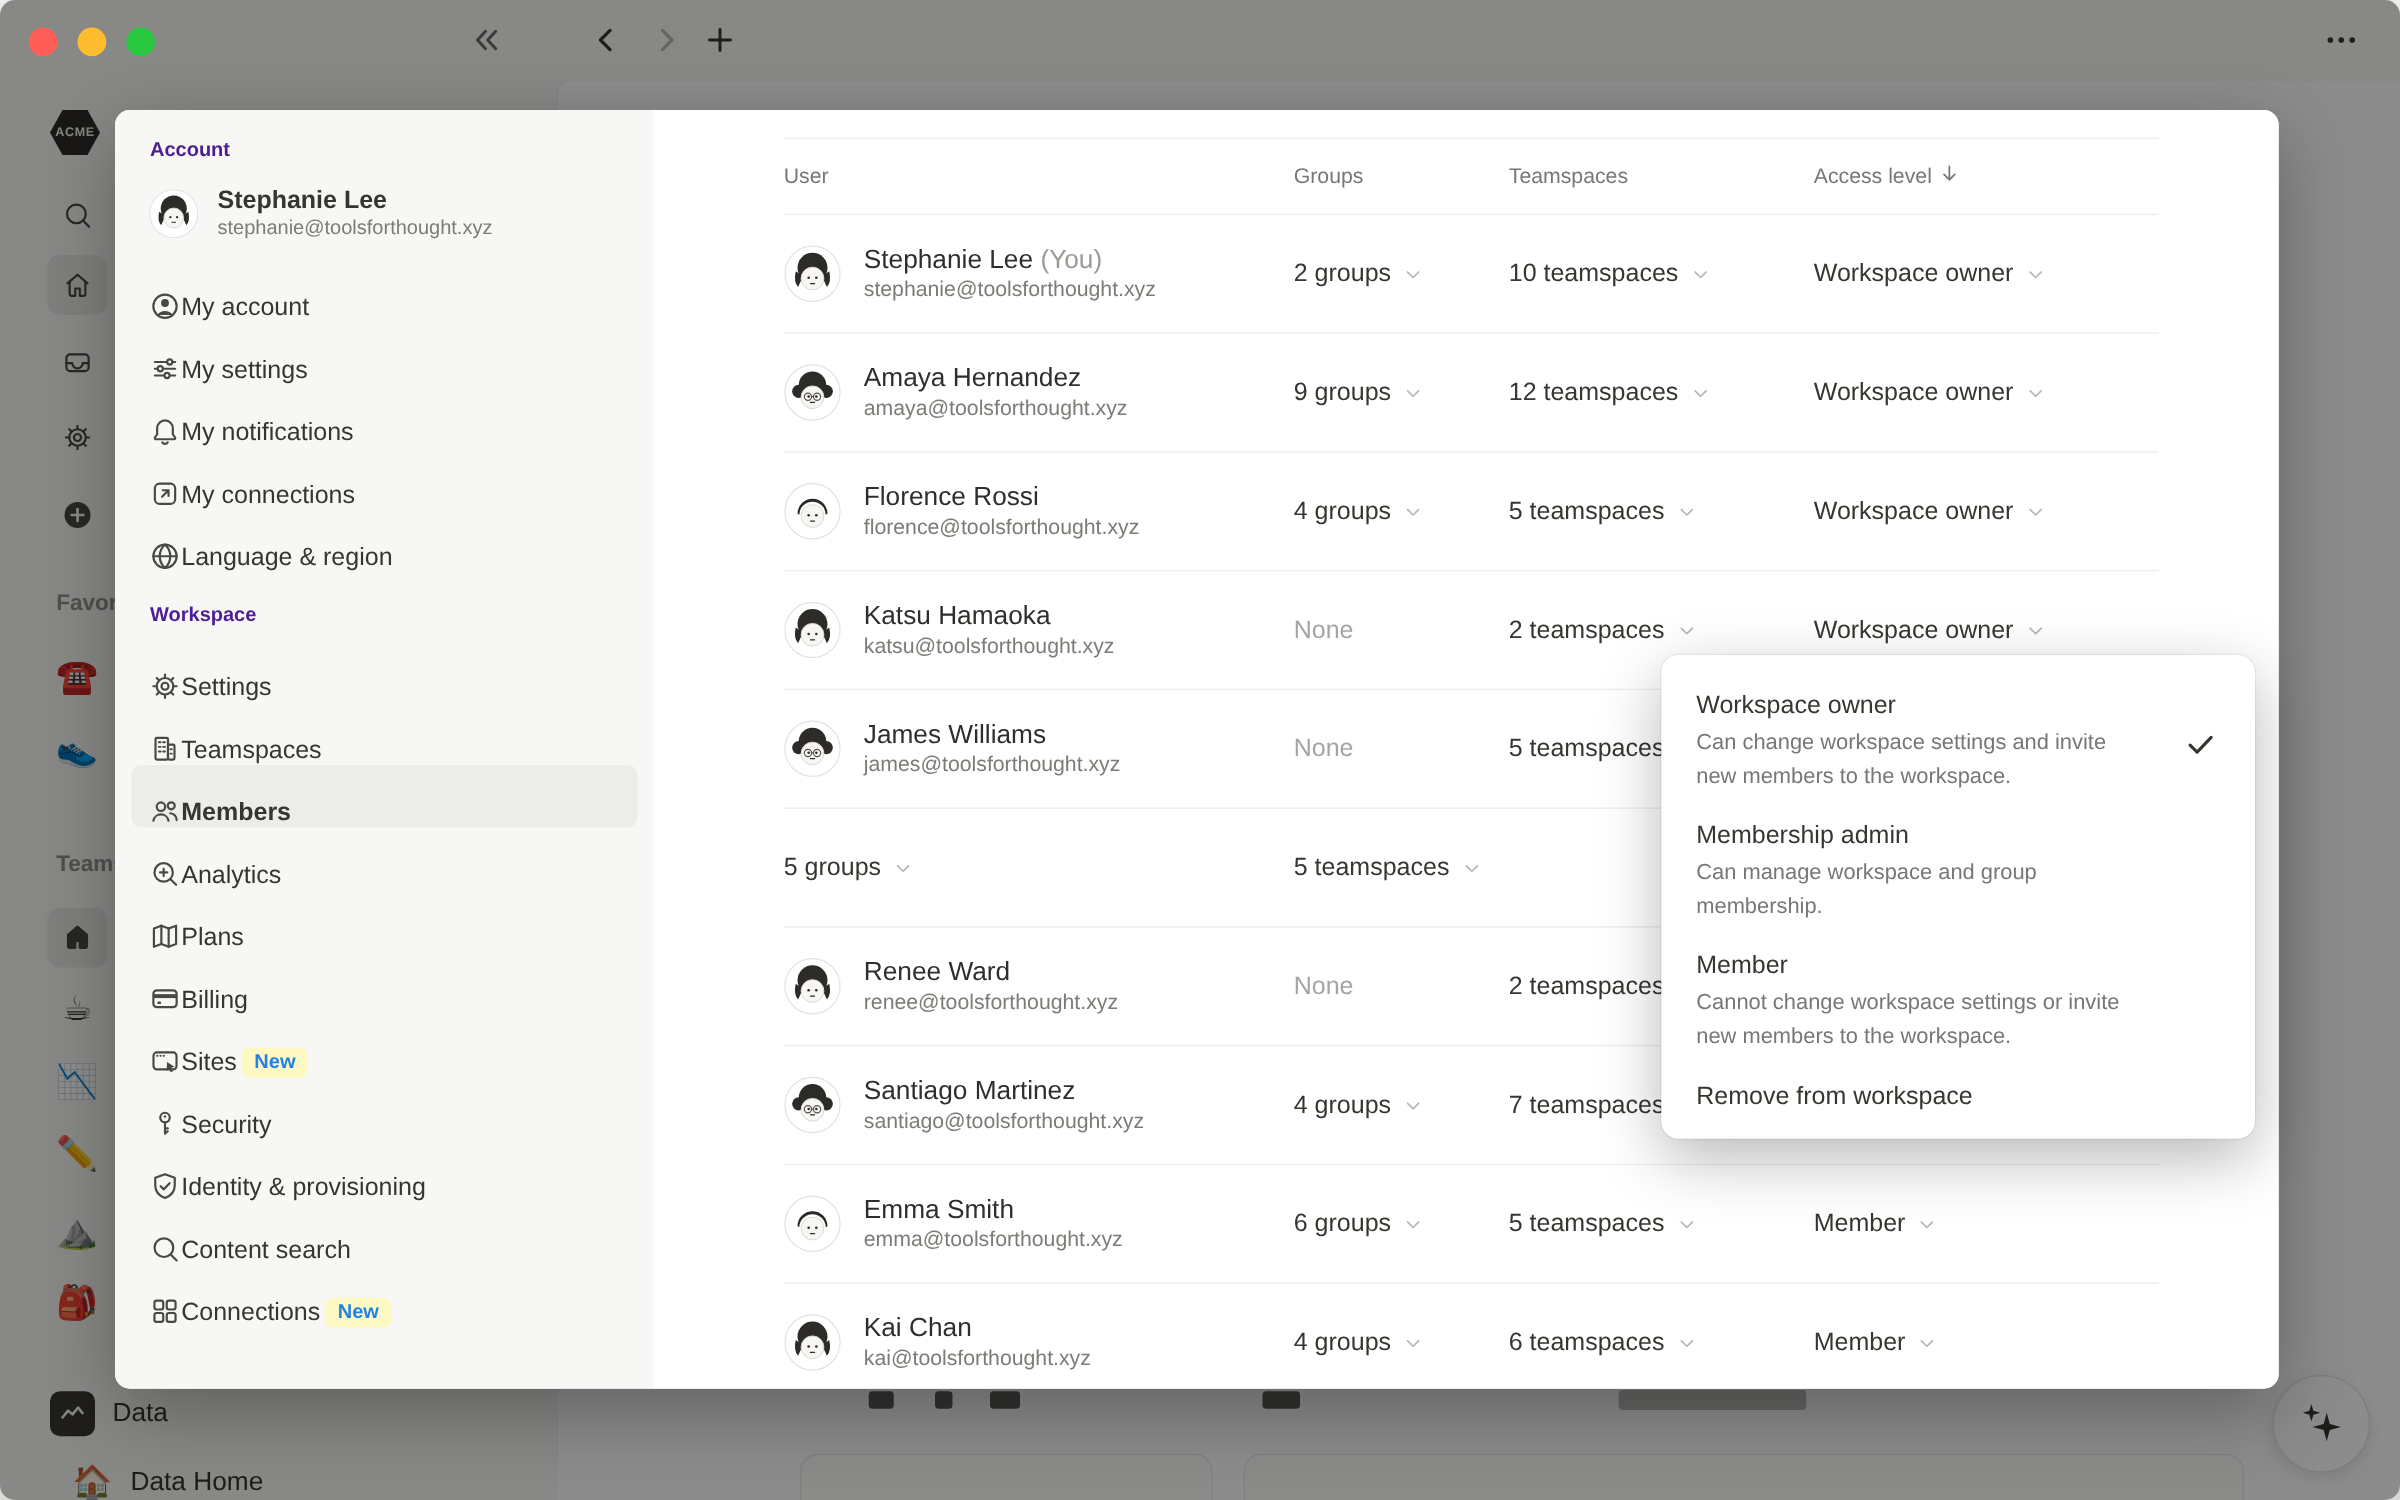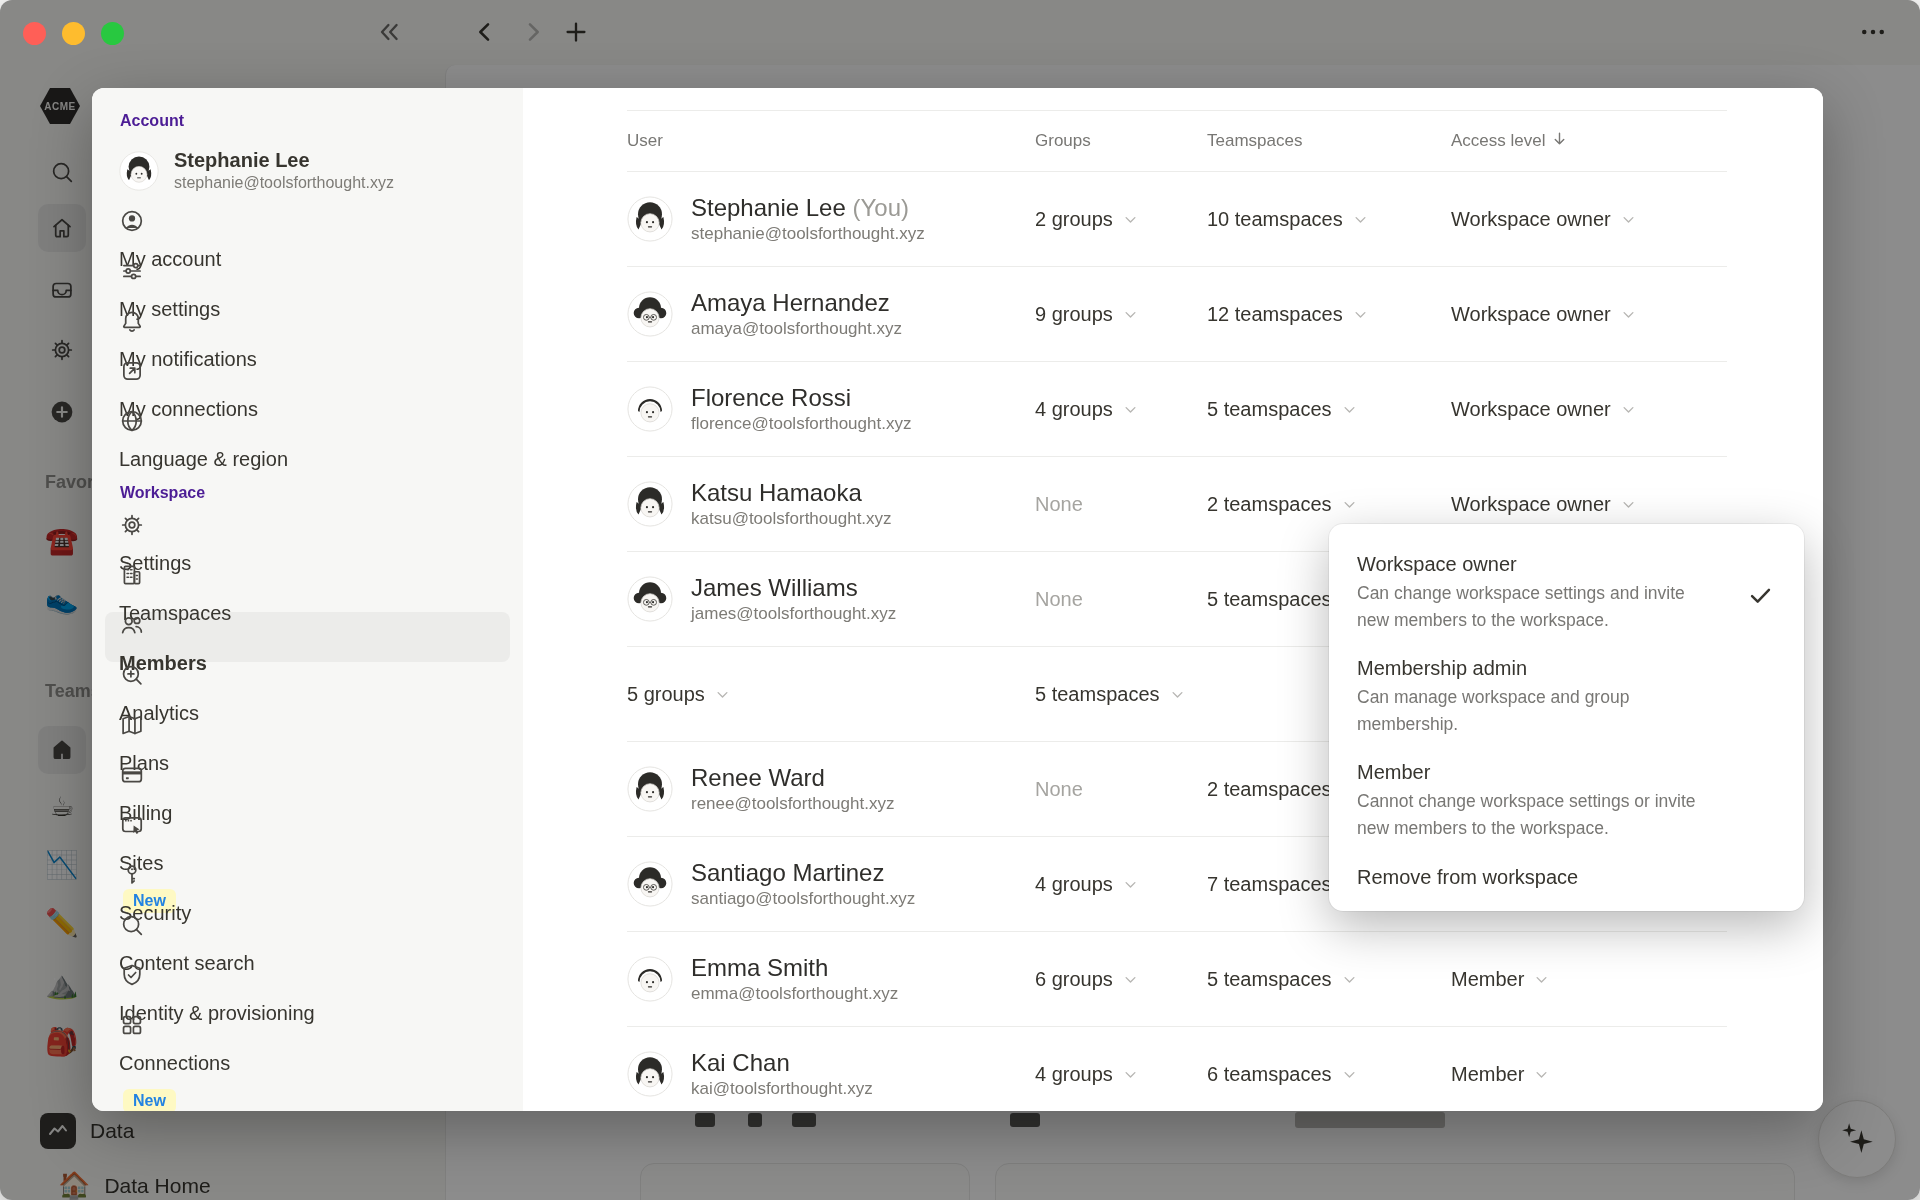--- a/index.html
+++ b/index.html
@@ -29,36 +29,36 @@
   .light { width:23px; height:23px; border-radius:50%; }
 
   
   .modal { position:absolute; left:92px; top:88px; width:1731px; height:1023px; z-index:10; background:#ffffff; border-radius:12px; box-shadow:0 18px 60px rgba(0,0,0,.3); display:flex; overflow:hidden; }
   .m-side { width:431px; background:#f7f7f5; padding-top:24px; flex-shrink:0; overflow:hidden; }
   .sec-label { font-size:16px; font-weight:600; color:#4c1d95; padding:0 0 10px 28px; }
   .profile { display:flex; align-items:center; gap:15px; padding:8px 14px; margin:0 13px 6px; }
   .profile .av { width:40px; height:40px; }
   .p-name { font-size:20px; font-weight:600; color:#37352f; line-height:1.25; }
   .p-email { font-size:16px; color:#7d7b76; line-height:1.3; }
-  .side-item { display:flex; align-items:flex-start; gap:14px; height:50px; padding:0 14px; margin:0 13px; border-radius:8px; cursor:pointer;flex-direction:column; }
+  .side-item { display:flex; align-items:flex-end; height:50px; padding:0 14px; margin:0 13px; border-radius:8px; cursor:pointer; }
   .side-item.sel { background:#ececea; }
   .side-item .lbl { font-size:20px; color:#37352f; }
   .side-item.sel .lbl { font-weight:600; }
   .side-item .ic { width:26px; height:26px; display:flex; align-items:center; justify-content:center; flex-shrink:0; }
   .badge { font-size:16px; font-weight:600; color:#2383e2; background:#fef9c3; border-radius:6px; padding:3px 10px; margin-left:4px; }
   .ws-gap { height:26px; }
 
   
   .m-main { flex:1; background:#fff; padding:22px 96px 0 104px; overflow:hidden; }
   .thead { display:grid; grid-template-columns:408px 172px 244px 1fr; align-items:center; height:62px; border-top:1px solid #ececea; border-bottom:1px solid #ececea; }
   .th { font-size:17px; color:#787774; display:flex; align-items:center; gap:6px; }
   .trow { display:grid; grid-template-columns:408px 172px 244px 1fr; align-items:center; height:95px; border-bottom:1px solid #ececea; }
   .ucell { display:flex; align-items:center; gap:18px; }
   .av { width:46px; height:46px; border-radius:50%; flex-shrink:0; }
-  .uname { font-size:24px; font-weight:500; color:#2f2e2b; line-height:1.3; }
+  .uname { font-size:21px; font-weight:500; color:#2f2e2b; line-height:1.3; }
   .uname .you { color:#9b9a95; font-weight:400; }
   .uemail { font-size:17px; color:#7d7b76; line-height:1.35; }
   .dcell { display:flex; align-items:center; gap:10px; font-size:20px; color:#37352f; cursor:pointer; }
   .dcell.muted { color:#a5a4a0; cursor:default; }
   .chev { flex-shrink:0; }
 
   
   .dropdown { position:absolute; left:1329px; top:524px; width:475px; z-index:20; background:#fff; border-radius:14px; box-shadow:0 0 0 1px rgba(0,0,0,.05), 0 16px 50px rgba(0,0,0,.28); padding:16px 0 14px; }
   .opt { position:relative; padding:10px 92px 10px 28px; cursor:pointer; }
   .opt-title { font-size:20px; font-weight:500; color:#37352f; line-height:28px; margin-bottom:2px; }
@@ -341,34 +341,34 @@
                 <circle cx="12" cy="7.4" r="3.5"></circle>
                 <circle cx="12" cy="6.7" r="0.9" fill="#4a4844" stroke="none"></circle>
                 <path d="M12 10.9v8.4l2-1.8M12 15.4h2.1"></path>
               </svg>
             </span>
             <span class="lbl">Security</span>
           </div>
           <div class="side-item">
             <span class="ic">
               <svg width="26" height="26" viewBox="0 0 24 24" fill="none" stroke="#4a4844" stroke-width="1.6" stroke-linecap="round" stroke-linejoin="round">
+                <path d="M12 3.2l7.2 2.6v5.4c0 4.8-3.1 7.9-7.2 9.4-4.1-1.5-7.2-4.6-7.2-9.4V5.8L12 3.2z"></path>
+                <path d="M8.8 12l2.3 2.3 4.3-4.6"></path>
+              </svg>
+            </span>
+            <span class="lbl">Identity &amp; provisioning</span>
+          </div>
+          <div class="side-item">
+            <span class="ic">
+              <svg width="26" height="26" viewBox="0 0 24 24" fill="none" stroke="#4a4844" stroke-width="1.6" stroke-linecap="round" stroke-linejoin="round">
                 <circle cx="11.2" cy="11.2" r="6.9"></circle>
                 <path d="M16.2 16.2L20.6 20.6"></path>
               </svg>
             </span>
             <span class="lbl">Content search</span>
-          </div>
-          <div class="side-item">
-            <span class="ic">
-              <svg width="26" height="26" viewBox="0 0 24 24" fill="none" stroke="#4a4844" stroke-width="1.6" stroke-linecap="round" stroke-linejoin="round">
-                <path d="M12 3.2l7.2 2.6v5.4c0 4.8-3.1 7.9-7.2 9.4-4.1-1.5-7.2-4.6-7.2-9.4V5.8L12 3.2z"></path>
-                <path d="M8.8 12l2.3 2.3 4.3-4.6"></path>
-              </svg>
-            </span>
-            <span class="lbl">Identity &amp; provisioning</span>
           </div>
           <div class="side-item">
             <span class="ic">
               <svg width="26" height="26" viewBox="0 0 24 24" fill="none" stroke="#4a4844" stroke-width="1.6" stroke-linecap="round" stroke-linejoin="round">
                 <rect x="4.2" y="4.2" width="6.5" height="6.5" rx="1.6"></rect>
                 <rect x="13.3" y="4.2" width="6.5" height="6.5" rx="1.6"></rect>
                 <rect x="4.2" y="13.3" width="6.5" height="6.5" rx="1.6"></rect>
                 <rect x="13.3" y="13.3" width="6.5" height="6.5" rx="1.6"></rect>
               </svg>
             </span>

